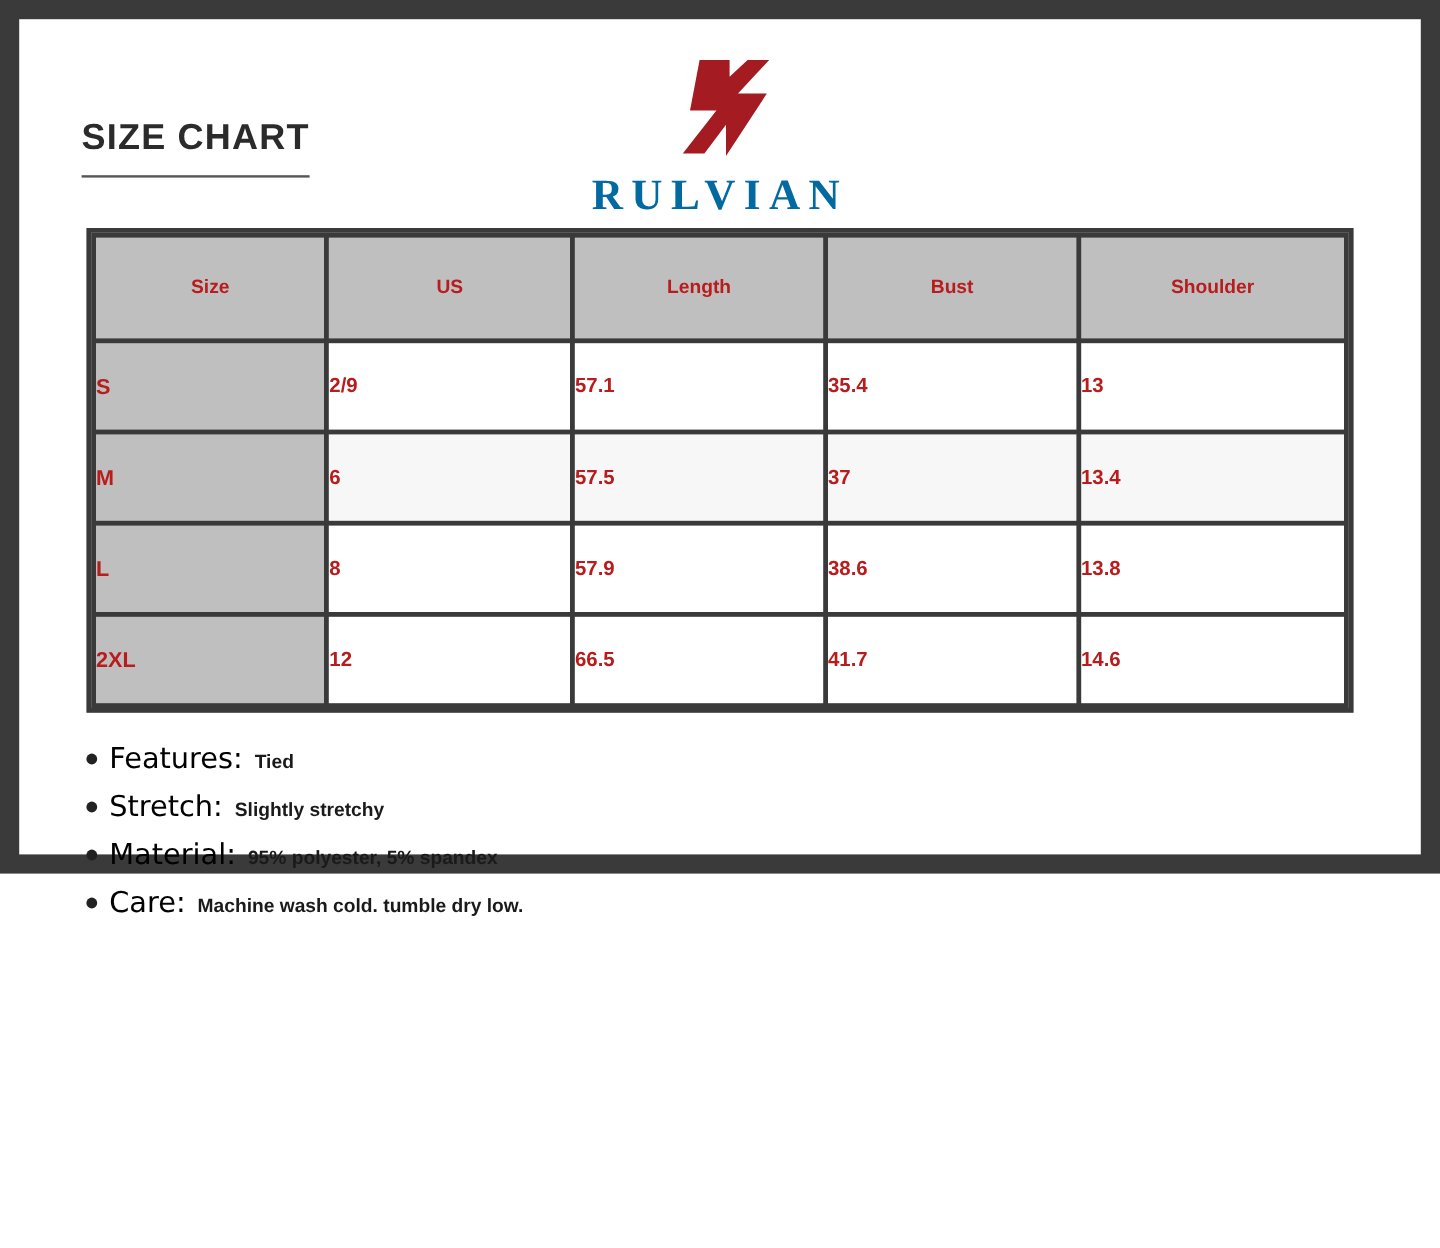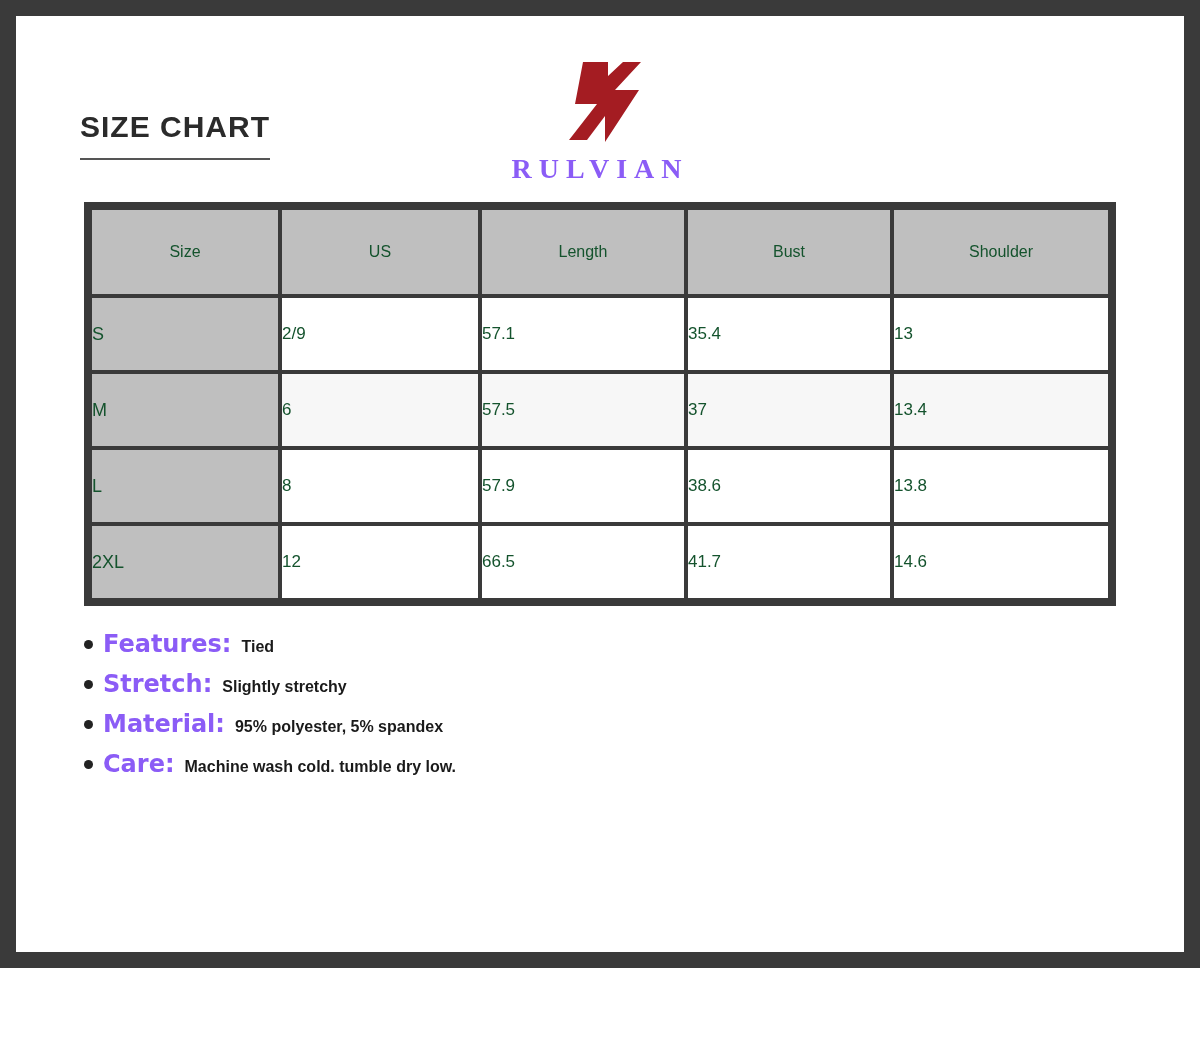--- a/index.html
+++ b/index.html
@@ -9,24 +9,24 @@
   }
   body {
     width: 1200px;
     height: 1040px;
     font-family: "Liberation Sans", sans-serif;
     -webkit-font-smoothing: antialiased;
   }
   .page {
     box-sizing: border-box;
     width: 1200px;
-    height: 968px;
+    height: 728px;
     background: #ffffff;
     border: 16px solid #3a3a3a;
-    padding: 16px;
+    padding: 4px;
     position: relative;
   }
   .inner {
     position: relative;
     width: 100%;
     height: 100%;
   }
 
   
   .header {
@@ -58,46 +58,46 @@
     right: 0;
     top: 22px;
     text-align: center;
   }
   .brand-mark {
     display: block;
     margin: 0 auto;
   }
   .brand-name {
     margin-top: 4px;
-    font-size: 28px;
+    font-size: 36px;
     font-weight: bold;
     letter-spacing: 7px;
-    color: #8b5cf6;
+    color: #0369a1;
     font-family: "Liberation Serif", serif;
   }
 
   
   .table-wrap {
     margin: 0 52px;
     border: 4px solid #3a3a3a;
     background: #3a3a3a;
   }
   table.size-table {
     border-collapse: separate;
     border-spacing: 4px;
     width: 100%;
     background: #3a3a3a;
     table-layout: fixed;
   }
   table.size-table th,
   table.size-table td {
     background: #ffffff;
     font-size: 17px;
-    font-weight: normal;
-    color: #14532d;
+    font-weight: bold;
+    color: #b91c1c;
     height: 72px;
     padding: 0;
   }
   table.size-table thead th {
     background: #bfbfbf;
     height: 84px;
     font-size: 16px;
   }
   table.size-table tbody td.size-cell {
     background: #bfbfbf;
@@ -130,22 +130,22 @@
     border-radius: 50%;
     background: #222;
     display: inline-block;
     margin-right: 10px;
     flex: 0 0 auto;
     position: relative;
     top: -3px;
   }
   .note-label {
     font-size: 24px;
-    font-weight: bold;
-    color: #8b5cf6;
+    font-weight: normal;
+    color: #000000;
     font-family: "DejaVu Sans", sans-serif;
     letter-spacing: 0px;
   }
   .note-value {
     font-size: 16px;
     font-weight: bold;
     color: #1a1a1a;
     margin-left: 10px;
     font-family: "Liberation Sans", sans-serif;
   }

